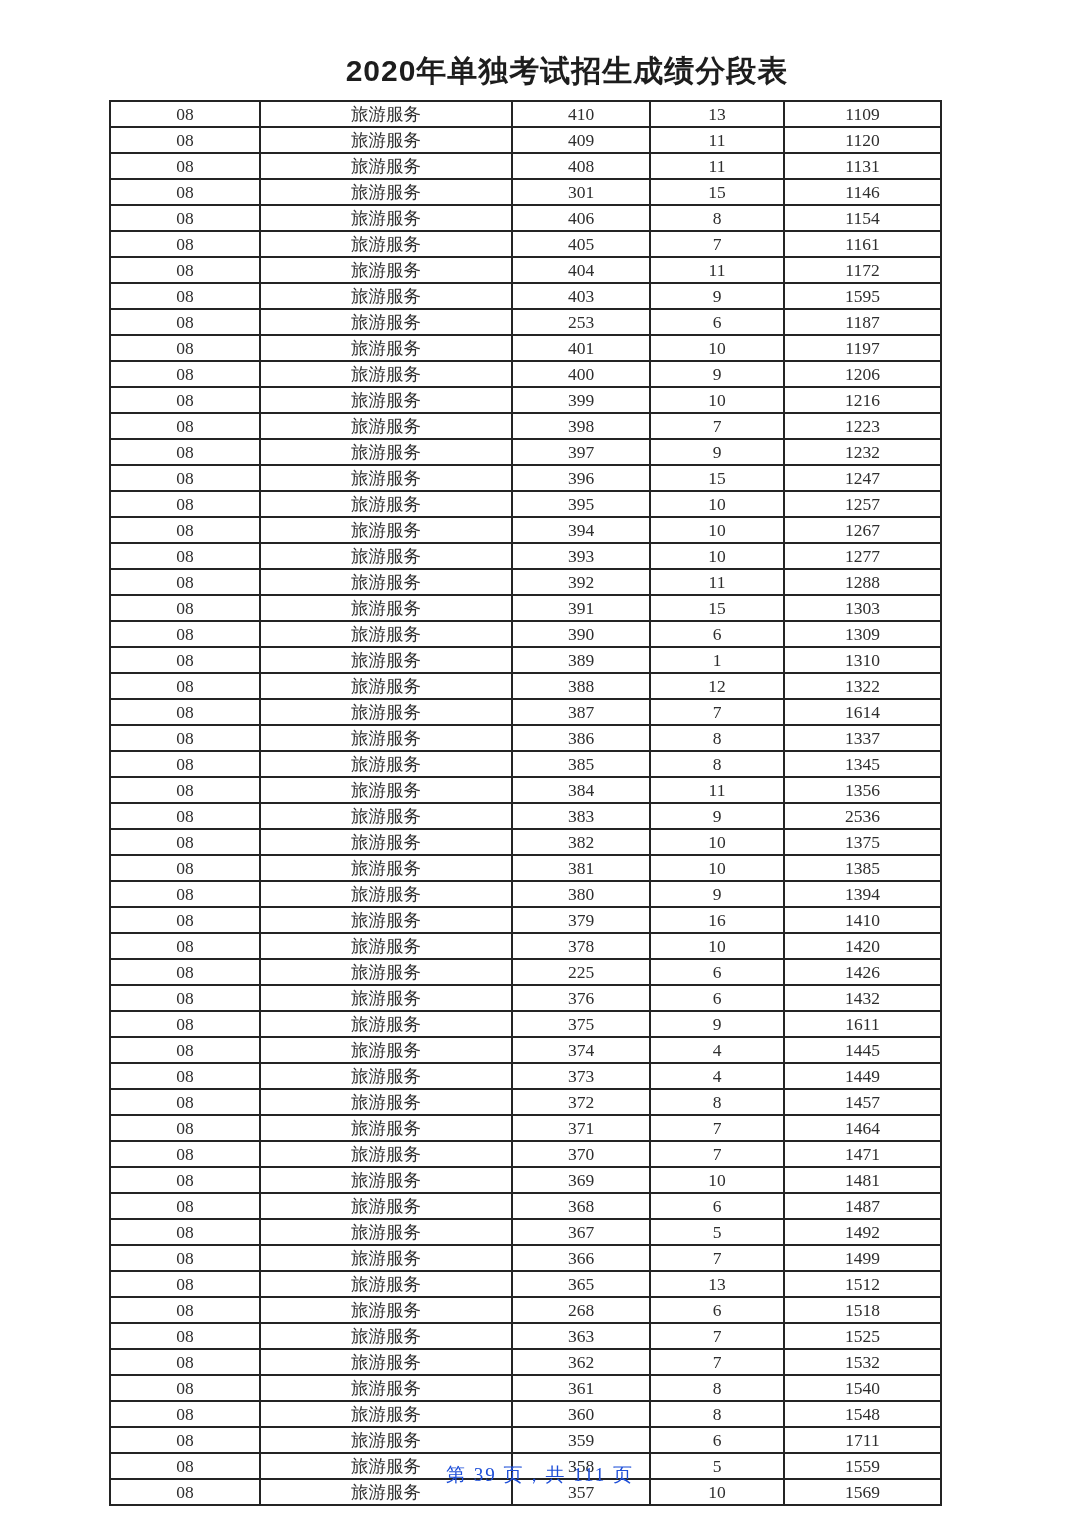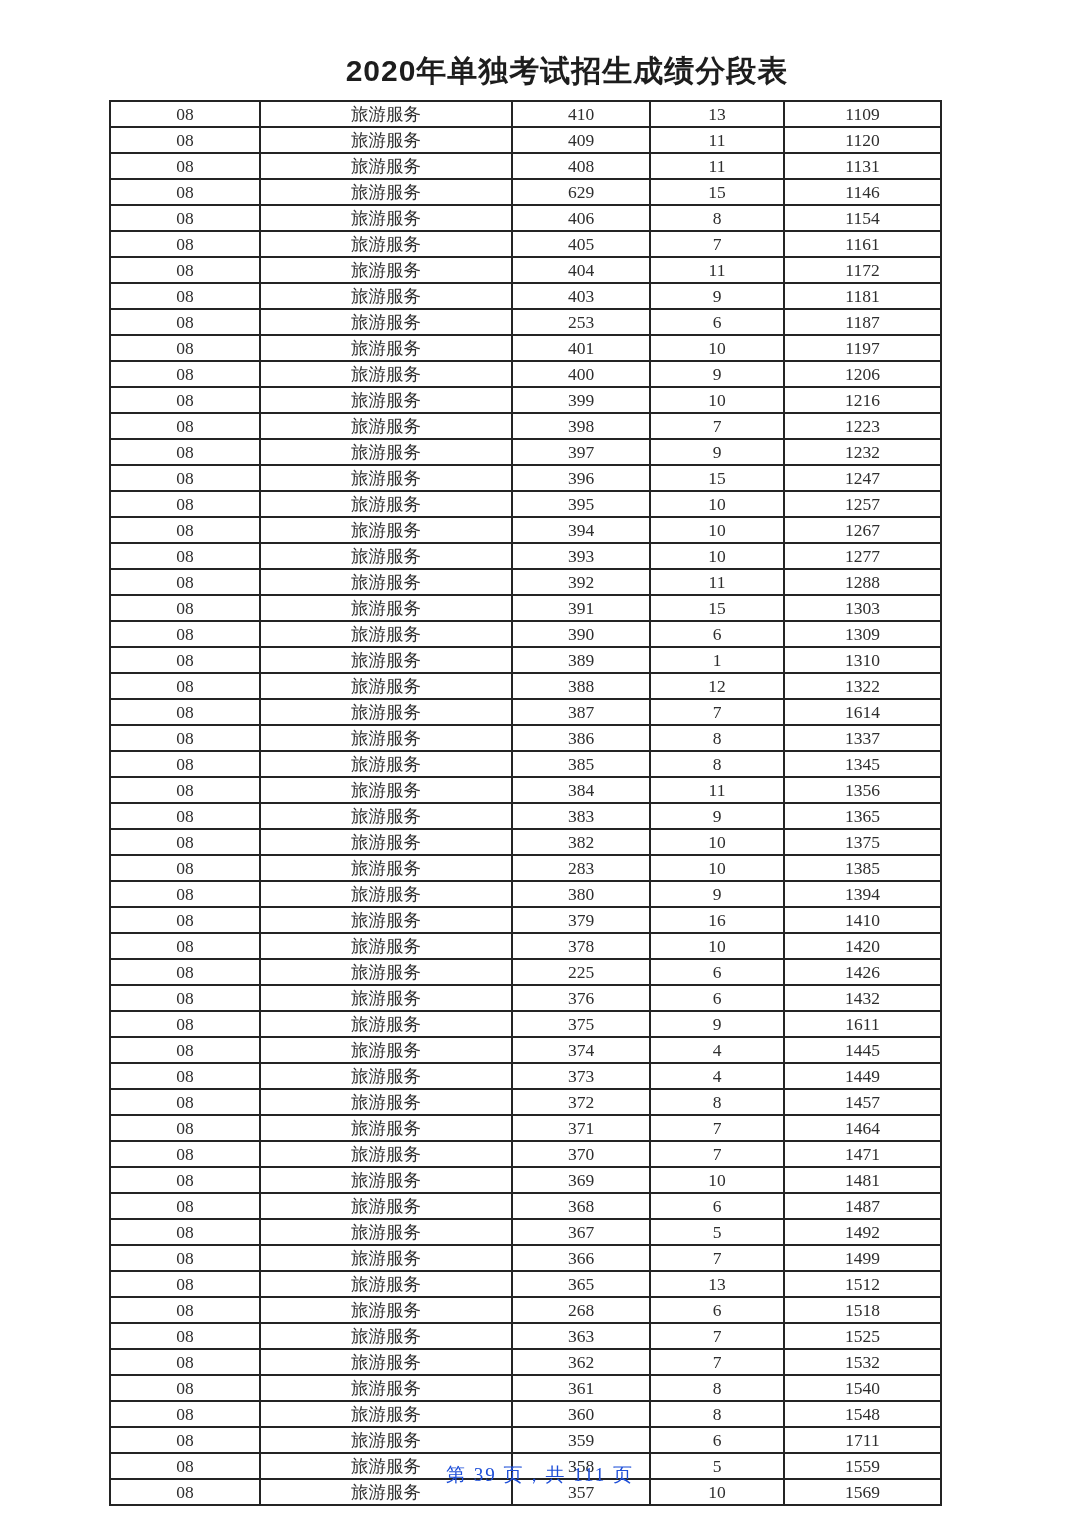--- a/index.html
+++ b/index.html
@@ -94,21 +94,21 @@
         <tr>
           <td>08</td>
           <td>旅游服务</td>
           <td>408</td>
           <td>11</td>
           <td>1131</td>
         </tr>
         <tr>
           <td>08</td>
           <td>旅游服务</td>
-          <td>629</td>
+          <td>301</td>
           <td>15</td>
           <td>1146</td>
         </tr>
         <tr>
           <td>08</td>
           <td>旅游服务</td>
           <td>406</td>
           <td>8</td>
           <td>1154</td>
         </tr>
@@ -124,21 +124,21 @@
           <td>旅游服务</td>
           <td>404</td>
           <td>11</td>
           <td>1172</td>
         </tr>
         <tr>
           <td>08</td>
           <td>旅游服务</td>
           <td>403</td>
           <td>9</td>
-          <td>1181</td>
+          <td>1595</td>
         </tr>
         <tr>
           <td>08</td>
           <td>旅游服务</td>
           <td>253</td>
           <td>6</td>
           <td>1187</td>
         </tr>
         <tr>
           <td>08</td>
@@ -264,33 +264,33 @@
           <td>旅游服务</td>
           <td>384</td>
           <td>11</td>
           <td>1356</td>
         </tr>
         <tr>
           <td>08</td>
           <td>旅游服务</td>
           <td>383</td>
           <td>9</td>
-          <td>1365</td>
+          <td>2536</td>
         </tr>
         <tr>
           <td>08</td>
           <td>旅游服务</td>
           <td>382</td>
           <td>10</td>
           <td>1375</td>
         </tr>
         <tr>
           <td>08</td>
           <td>旅游服务</td>
-          <td>283</td>
+          <td>381</td>
           <td>10</td>
           <td>1385</td>
         </tr>
         <tr>
           <td>08</td>
           <td>旅游服务</td>
           <td>380</td>
           <td>9</td>
           <td>1394</td>
         </tr>

